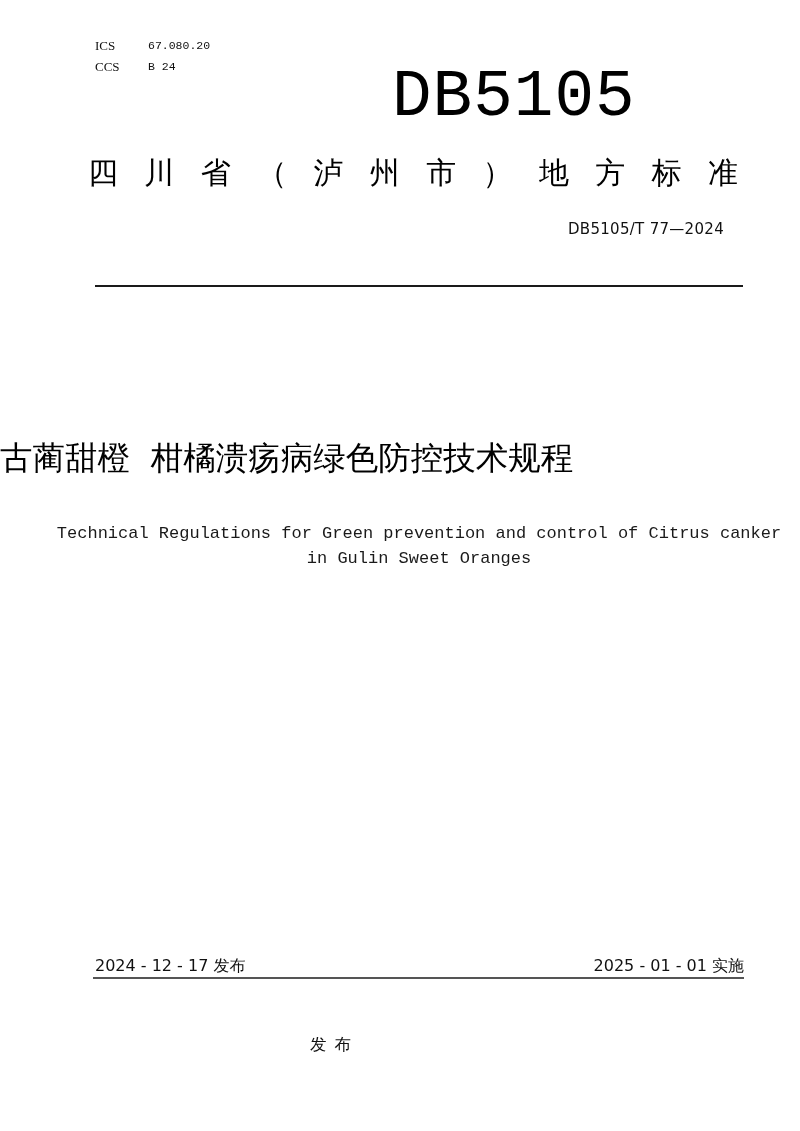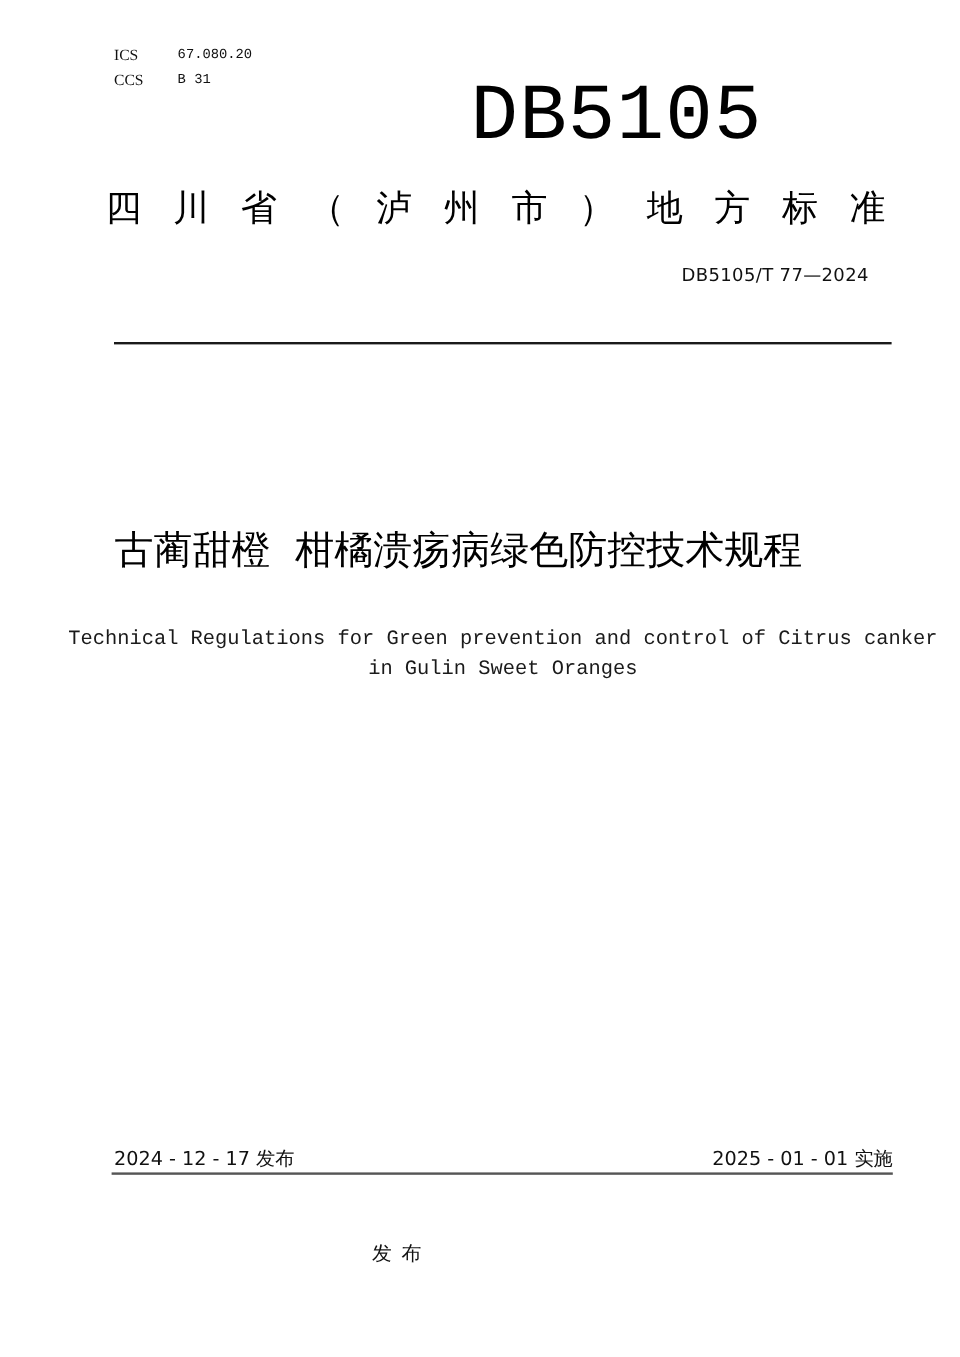--- a/index.html
+++ b/index.html
@@ -65,24 +65,24 @@
     line-height: 20px;
     letter-spacing: 0.3px;
   }
 
   .hr {
     position: absolute;
     background: #1a1a1a;
   }
 
   .title-cn {
-    left: 12px;
+    left: 0;
     width: 740px;
     top: 436px;
-    text-align: center;
+    text-align: left;
     font-size: 32.5px;
     line-height: 44px;
     color: #000;
     white-space: pre;
   }
 
   .title-en {
     left: 0;
     width: 838px;
     text-align: center;
@@ -121,21 +121,21 @@
 </style>
 </head>
 <body>
 
 <div class="meta-row" style="top:38px;">
   <span class="meta-key">ICS</span>
   <span class="meta-val">67.080.20</span>
 </div>
 <div class="meta-row" style="top:59px;">
   <span class="meta-key">CCS</span>
-  <span class="meta-val">B 31</span>
+  <span class="meta-val">B 24</span>
 </div>
 
 <div class="abs serif std-code">DB5105</div>
 
 <div class="abs sans std-category">
   <span>四</span>
   <span>川</span>
   <span>省</span>
   <span>（</span>
   <span>泸</span>

